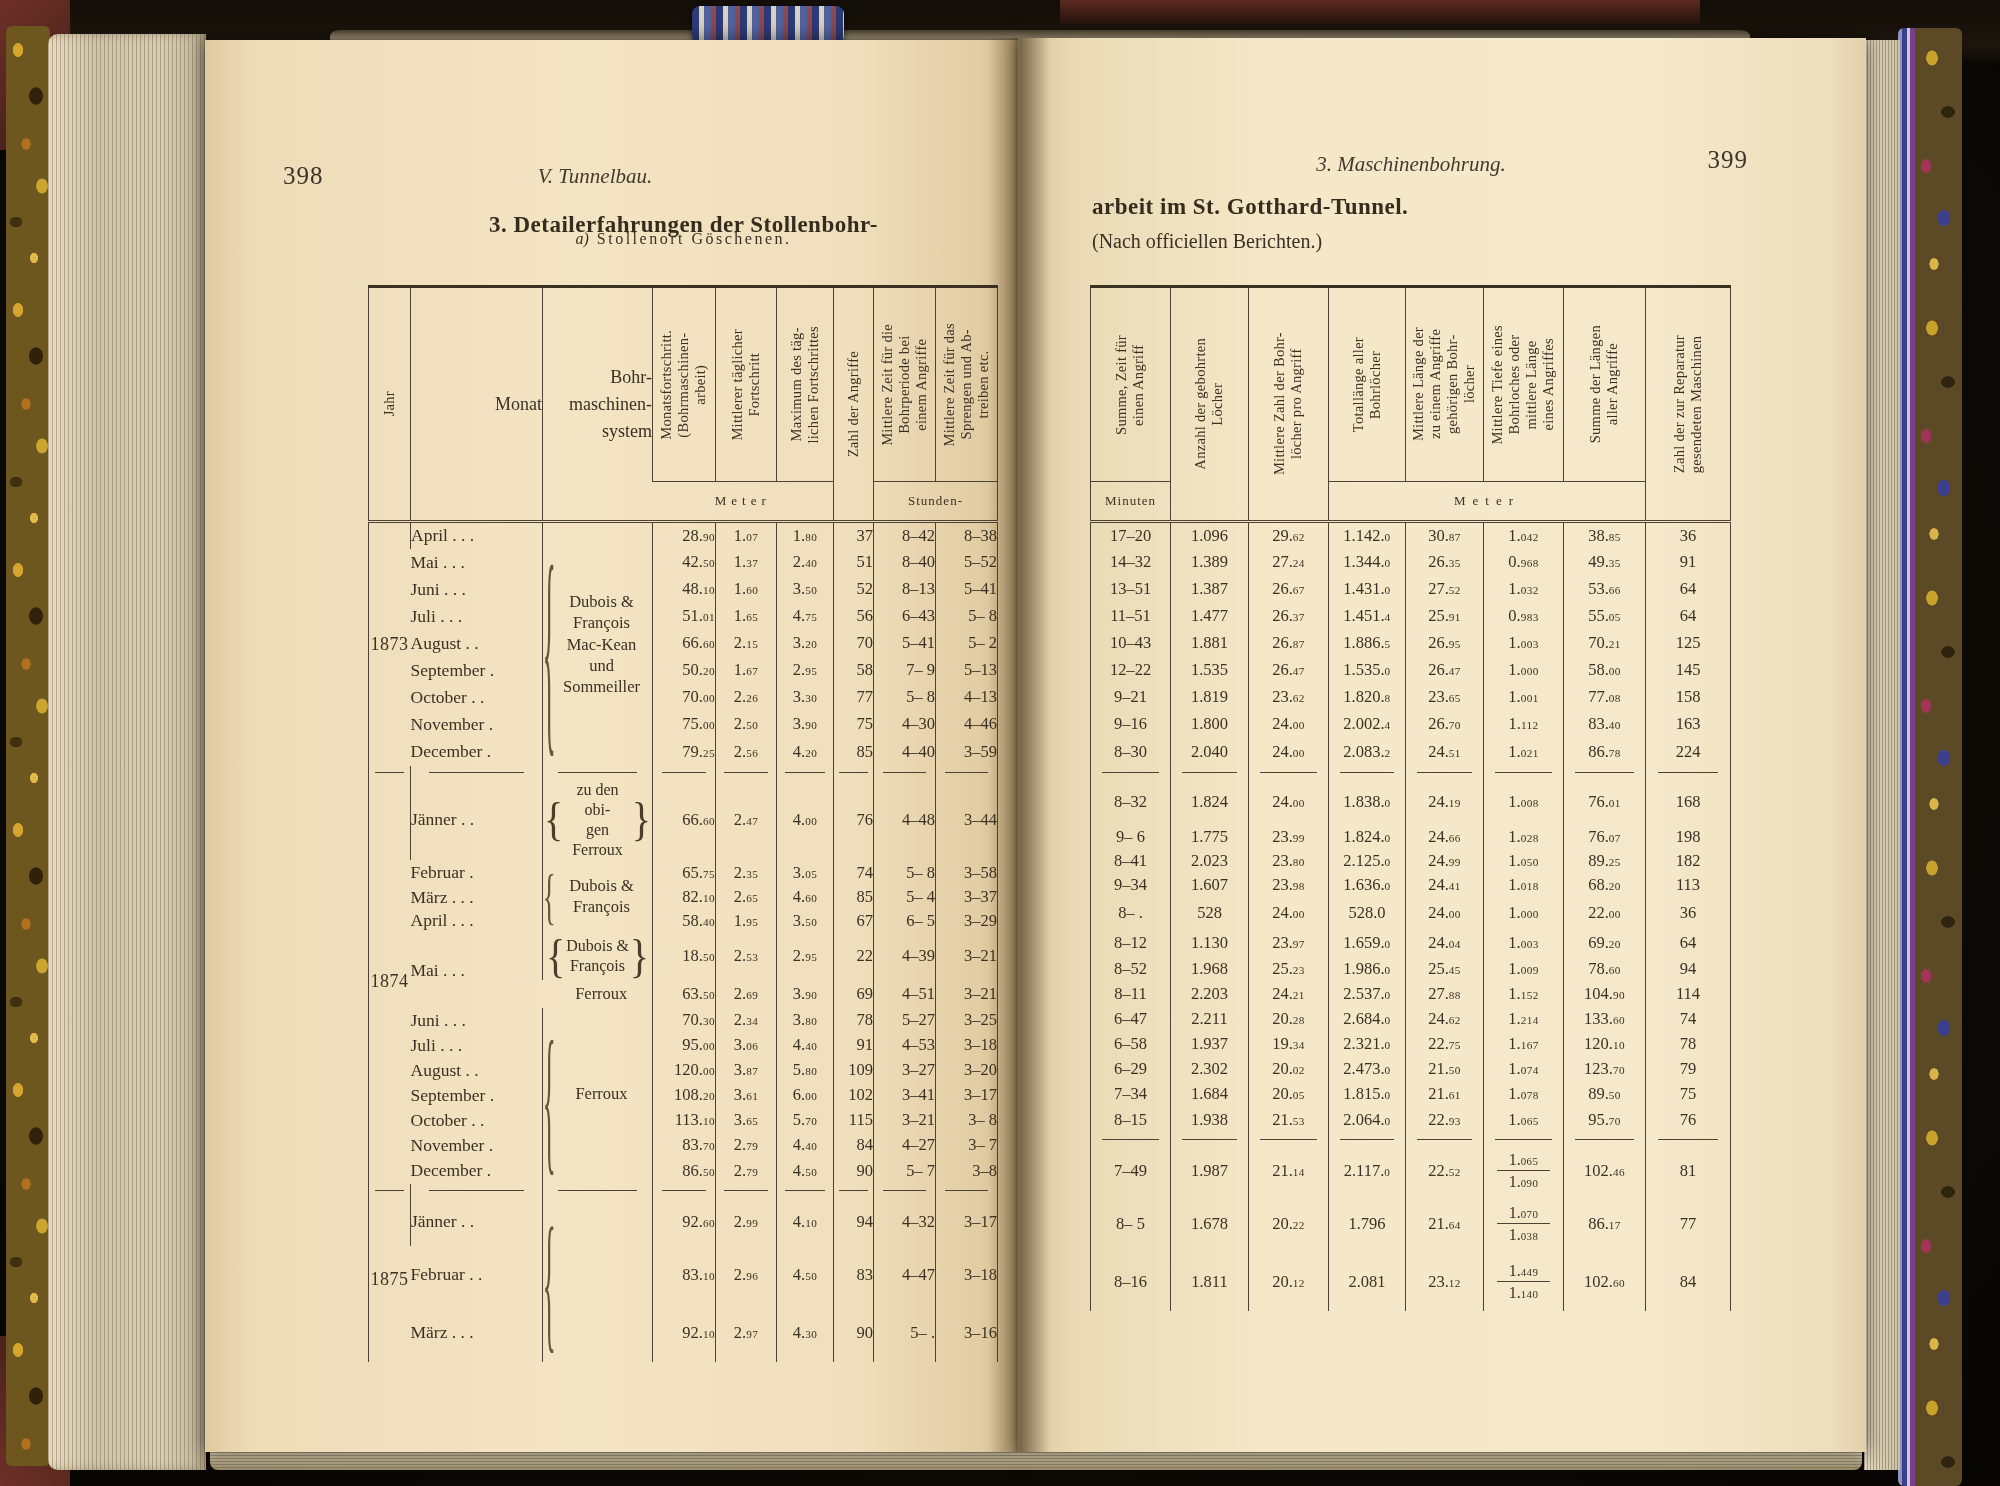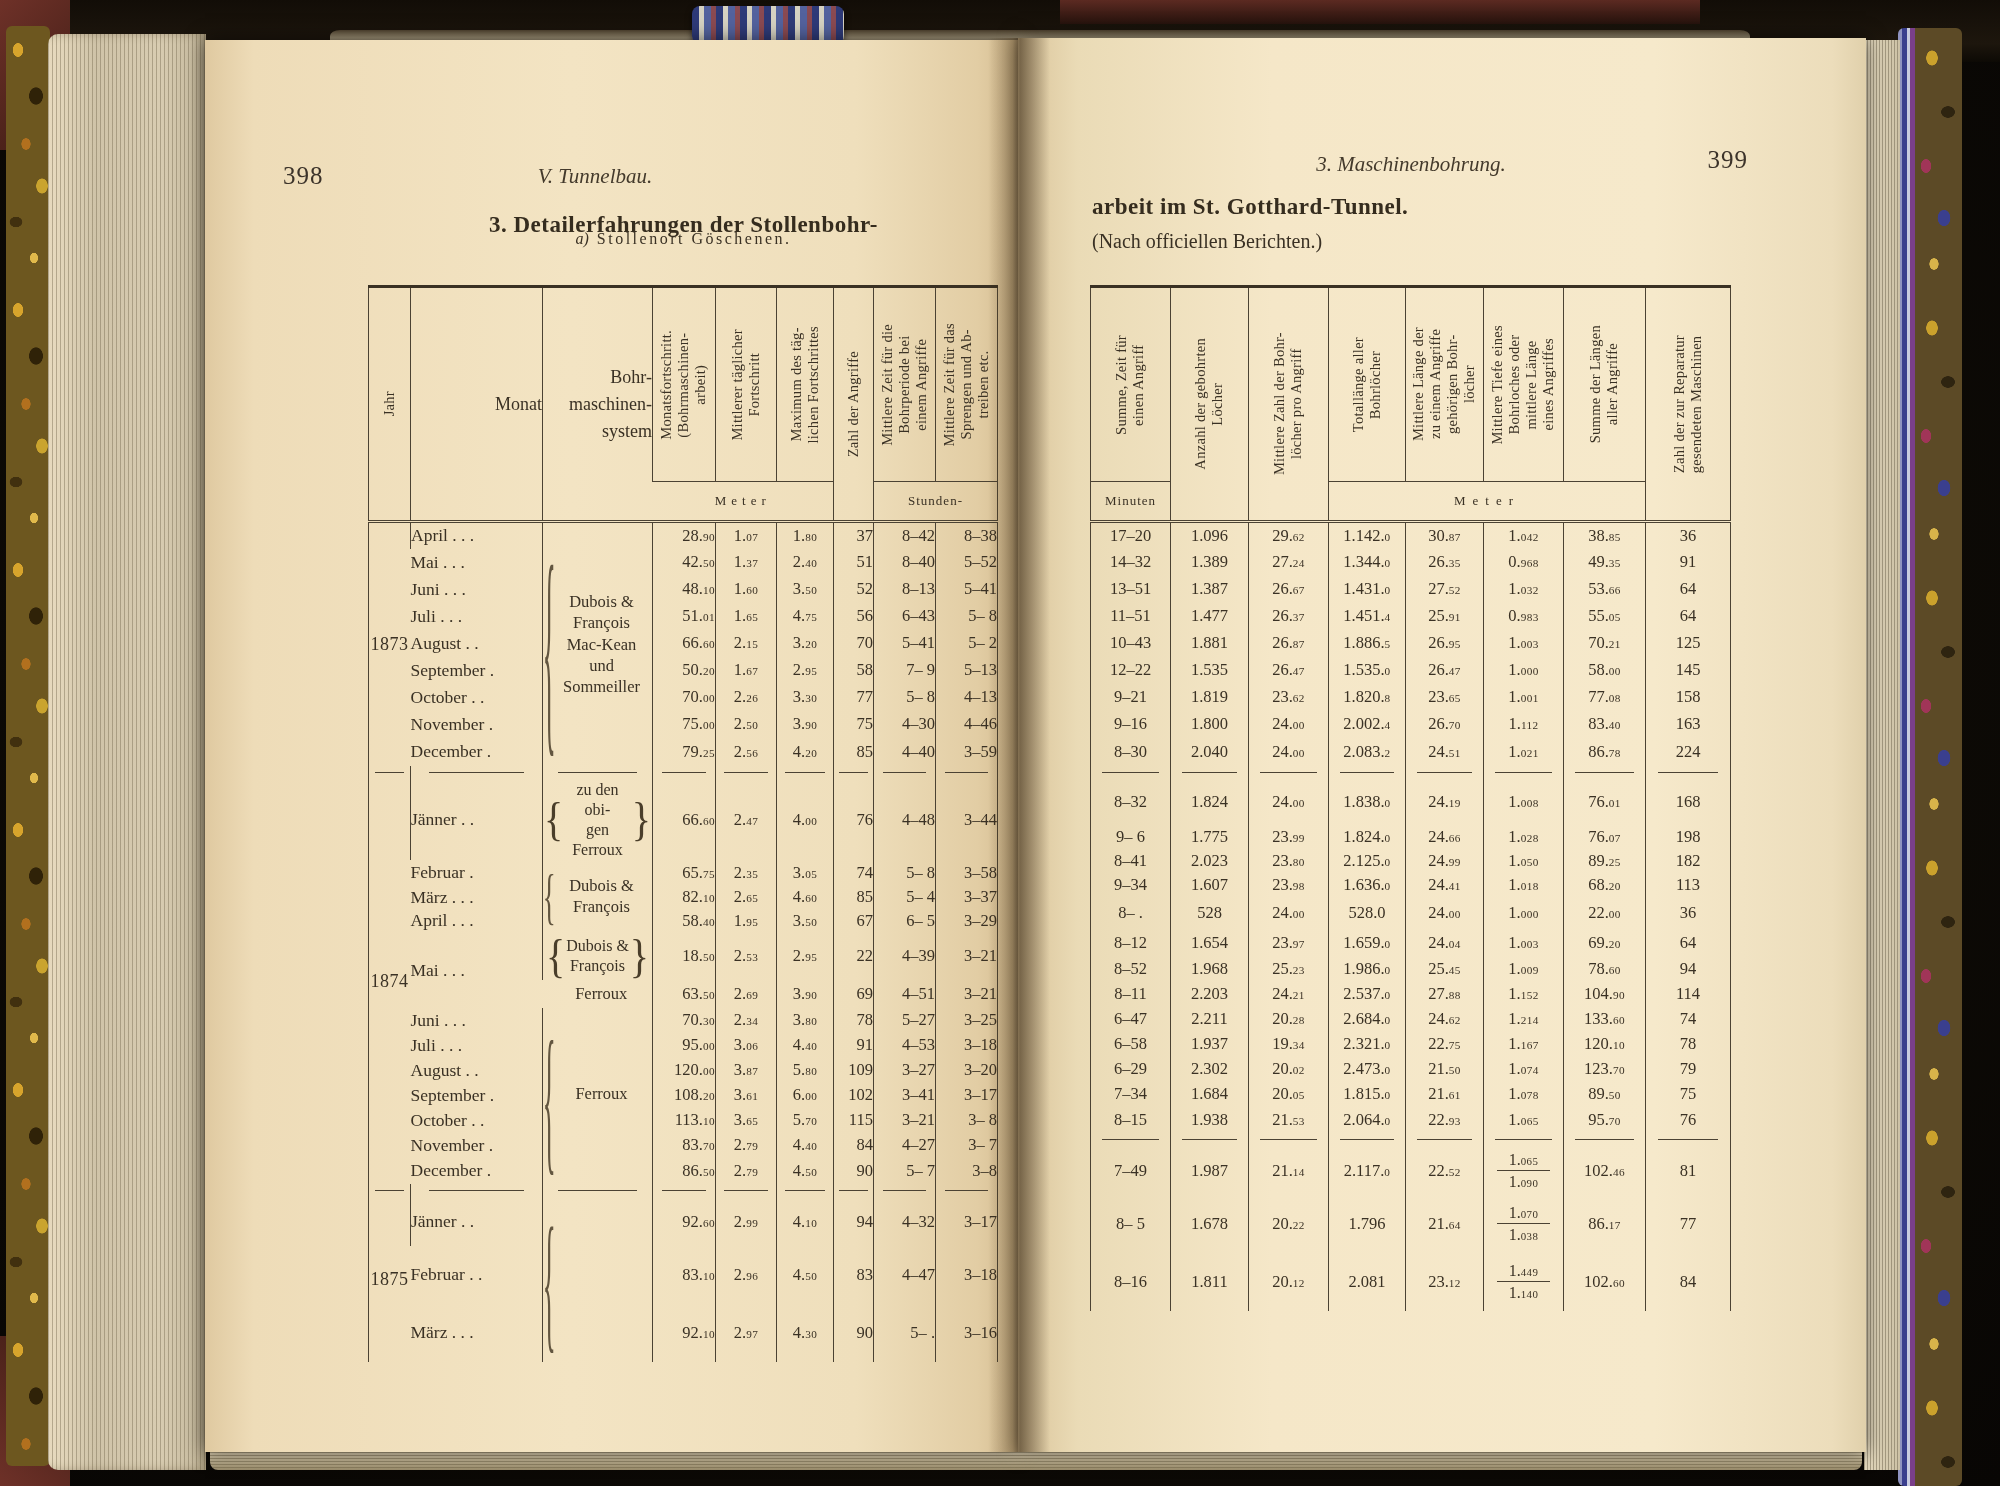--- a/index.html
+++ b/index.html
@@ -742,21 +742,21 @@
             <td class="num ctr">528</td>
             <td class="num ctr">24.<span class="dd">00</span></td>
             <td class="num ctr">528.0</td>
             <td class="num ctr">24.<span class="dd">00</span></td>
             <td class="num ctr">1.<span class="dd">000</span></td>
             <td class="num ctr">22.<span class="dd">00</span></td>
             <td class="num ctr">36</td>
           </tr>
           <tr style="height: 28px;">
             <td class="num ctr">8–12</td>
-            <td class="num ctr">1.654</td>
+            <td class="num ctr">1.130</td>
             <td class="num ctr">23.<span class="dd">97</span></td>
             <td class="num ctr">1.659.<span class="dd">0</span></td>
             <td class="num ctr">24.<span class="dd">04</span></td>
             <td class="num ctr">1.<span class="dd">003</span></td>
             <td class="num ctr">69.<span class="dd">20</span></td>
             <td class="num ctr">64</td>
           </tr>
           <tr style="height: 25px;">
             <td class="num ctr">8–52</td>
             <td class="num ctr">1.968</td>

